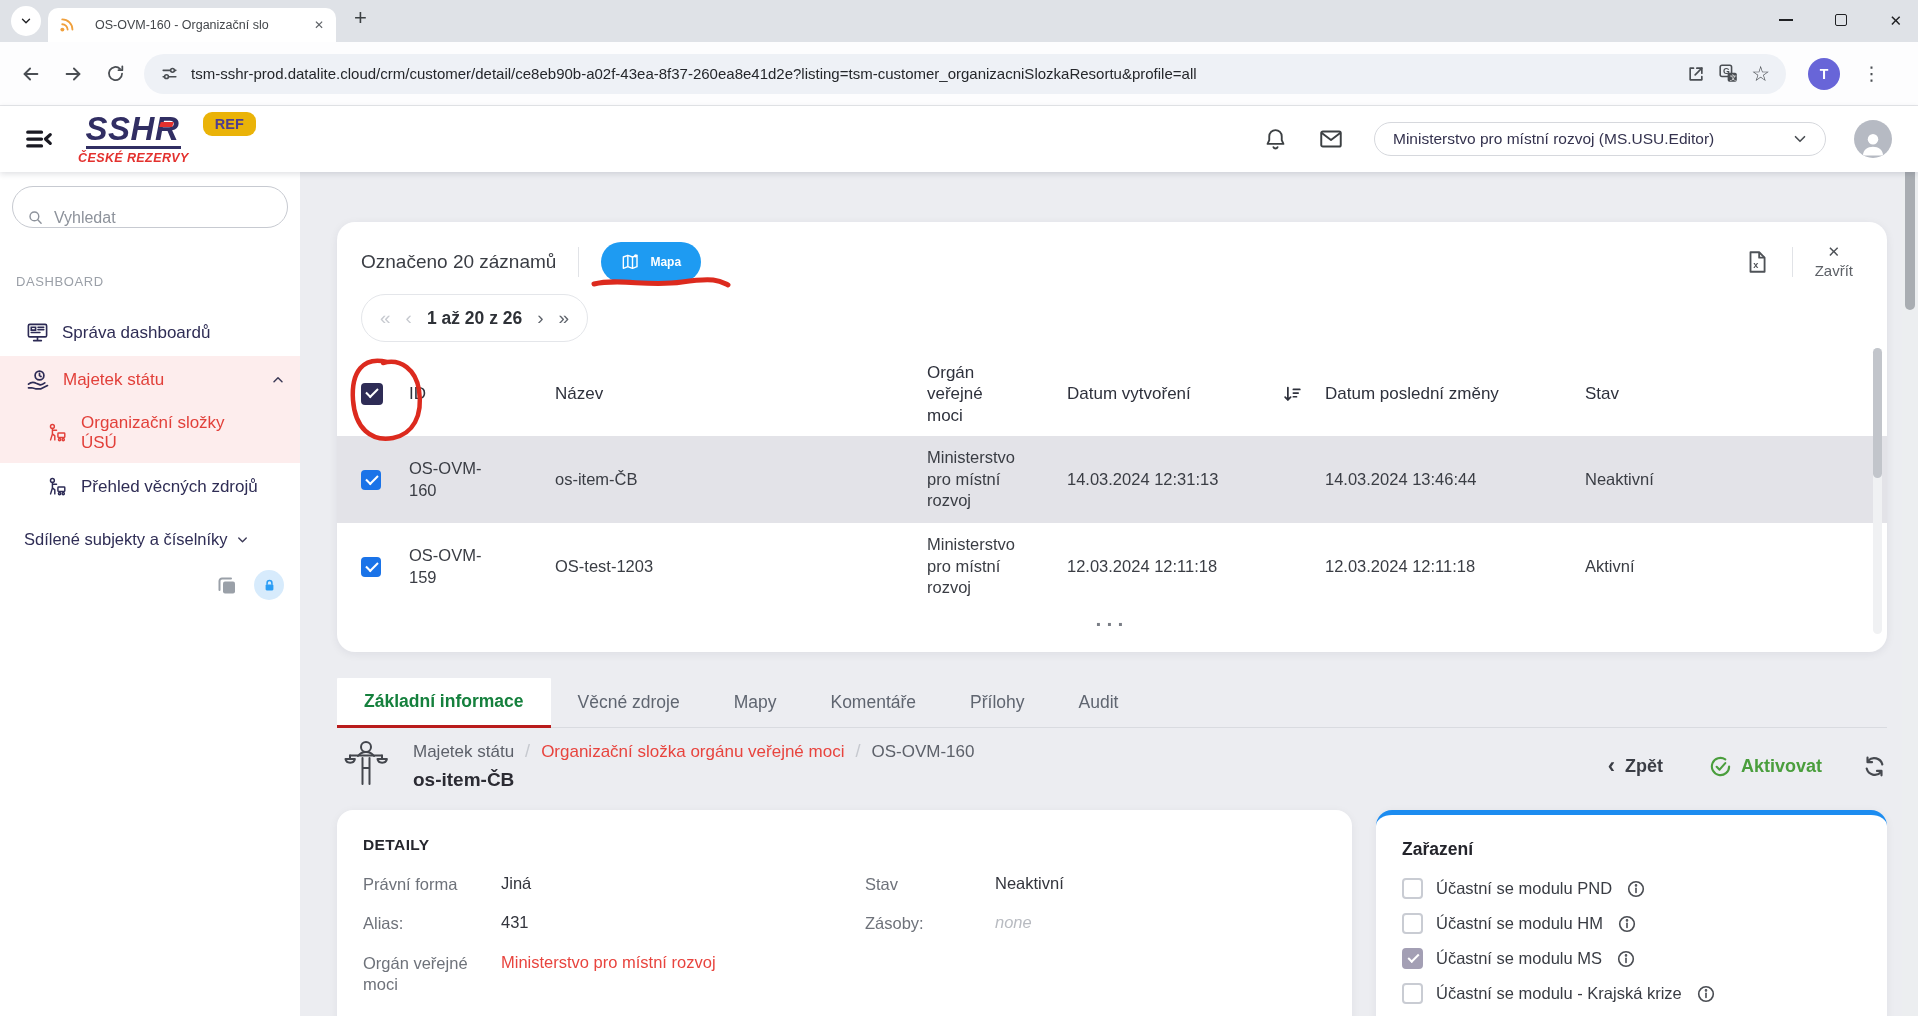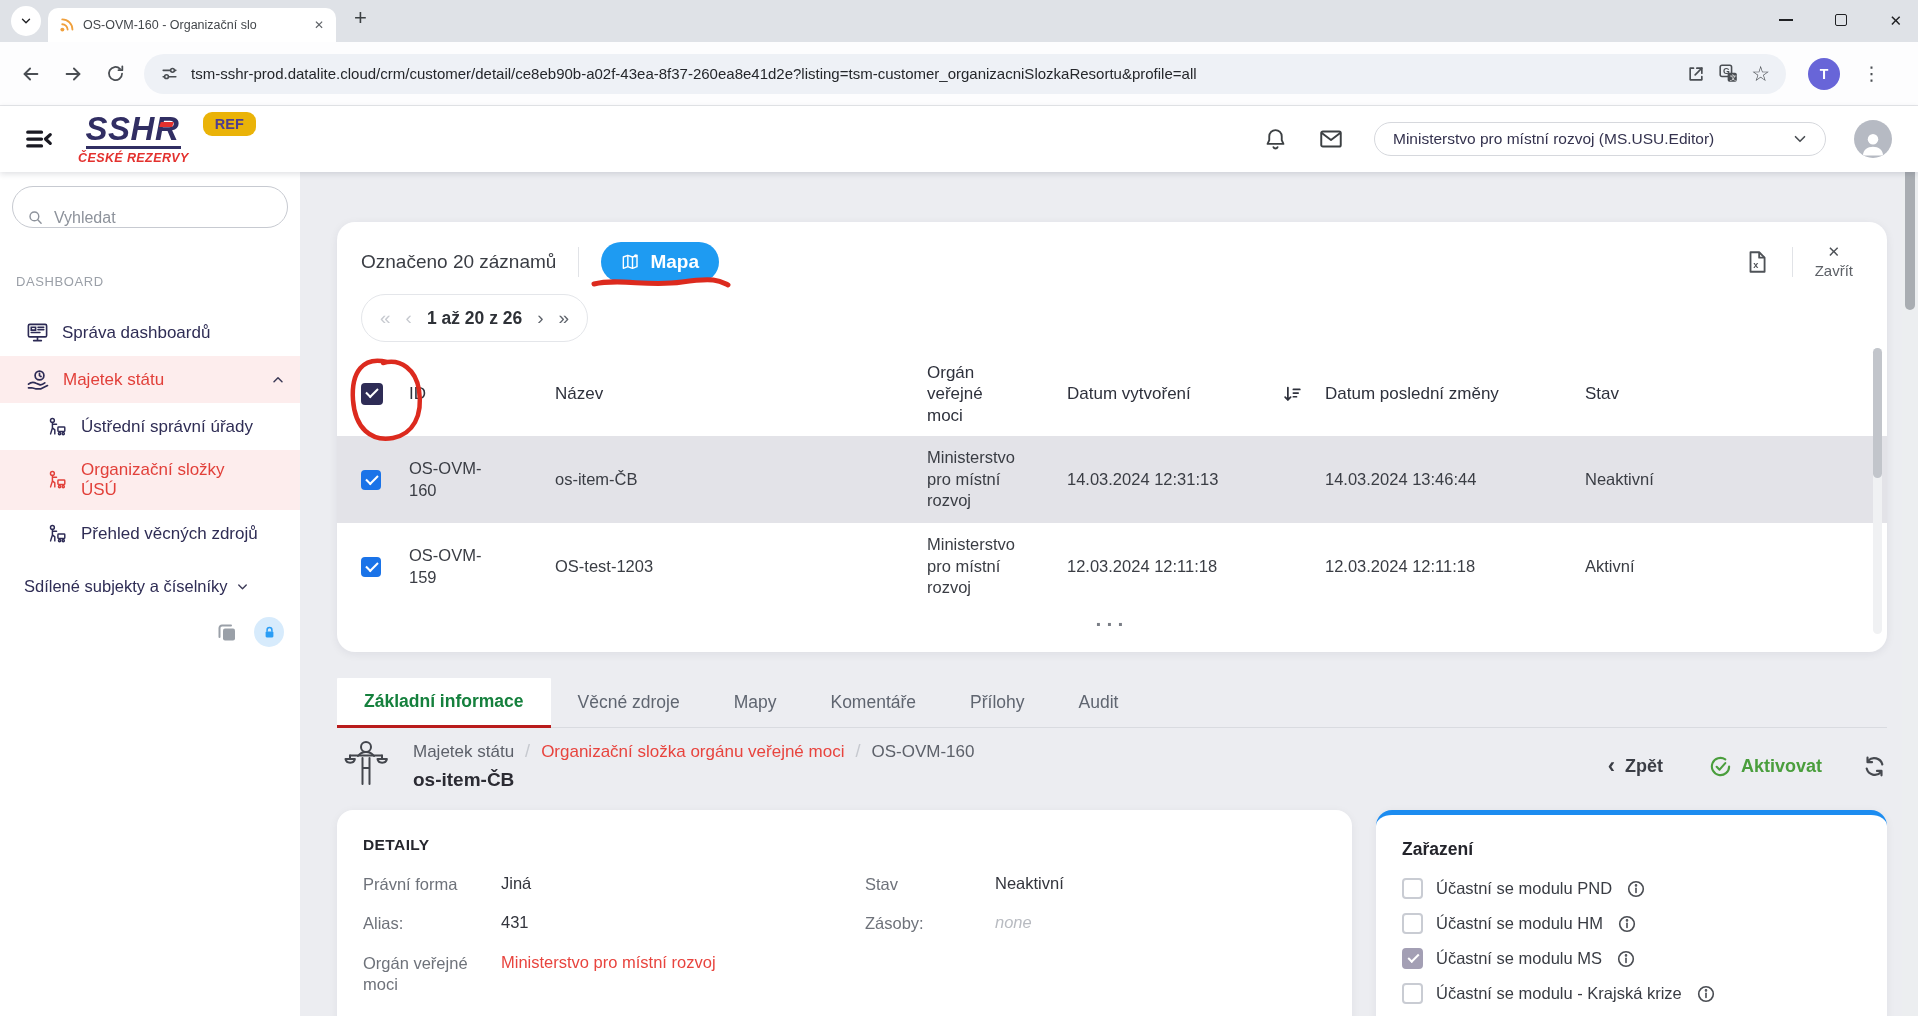--- a/index.html
+++ b/index.html
@@ -3,21 +3,21 @@
 <meta charset="utf-8">
 <style>
   * { box-sizing: border-box; margin: 0; padding: 0; }
   html,body { width: 1918px; height: 1016px; overflow: hidden; }
   body { font-family: "Liberation Sans", sans-serif; background: #fff; position: relative; }
   svg { display: block; }
 
   
   .chrome-tabs { height: 42px; background: #dfe2e7; position: relative; display: flex; align-items: flex-end; }
   .tab-strip-chevron { position: absolute; left: 11px; top: 6px; width: 30px; height: 30px; border-radius: 50%; background: #fff; display: flex; align-items: center; justify-content: center; }
-  .browser-tab { margin-left: 48px; width: 288px; height: 34px; background: #fff; border-radius: 10px 10px 0 0; display: flex; align-items: center; padding: 16px 10px; gap: 8px; }
+  .browser-tab { margin-left: 48px; width: 288px; height: 34px; background: #fff; border-radius: 10px 10px 0 0; display: flex; align-items: center; padding: 16px 10px; gap: 20px; }
   .tab-title { flex: 1; font-size: 12.5px; color: #43474b; white-space: nowrap; overflow: hidden; }
   .tab-close { font-size: 12px; color: #5f6368; padding: 0 2px; }
   .new-tab-btn { font-size: 22px; color: #3c4043; margin-left: 18px; align-self: center; line-height: 1; padding-bottom: 6px; }
   .win-controls { position: absolute; right: 16px; top: 0; height: 40px; display: flex; align-items: center; gap: 42px; }
   .wc-min { width: 14px; height: 2px; background: #202124; }
   .wc-max { width: 12px; height: 12px; border: 1.6px solid #202124; border-radius: 2px; }
   .wc-close { font-size: 15px; color: #202124; line-height: 1; }
 
   .chrome-toolbar { height: 64px; background: #fdfdfe; display: flex; align-items: center; padding: 0 14px; gap: 8px; border-bottom: 1px solid #e6e7ea; }
   .nav-ic { width: 34px; height: 34px; display: flex; align-items: center; justify-content: center; color: #4a4e53; }
@@ -59,21 +59,21 @@
   .side-bottom-icons { display: flex; justify-content: flex-end; align-items: center; gap: 15px; padding-right: 16px; margin-top: 16px; }
   .lock-circle { width: 30px; height: 30px; border-radius: 50%; background: #d7ebfc; display: flex; align-items: center; justify-content: center; }
 
   .main { flex: 1; padding: 34px 31px 0 37px; min-width: 0; }
 
   
   .table-card { background: #fff; border-radius: 18px; box-shadow: 0 2px 10px rgba(25,28,50,.07); padding: 12px 24px 0; position: relative; height: 430px; overflow: hidden; margin-top: 16px; }
   .card-top { height: 56px; display: flex; align-items: center; }
   .sel-info { font-size: 19px; color: #3a3d44; }
   .vdiv { width: 1px; height: 30px; background: #e1e3e7; margin: 0 22px; }
-  .map-btn { height: 40px; padding: 0 20px; background: #1e9bf2; border: 0; border-radius: 20px; color: #fff; font-weight: bold; font-size: 19px; display: flex; gap: 9px; align-items: center; font-family: inherit; }
+  .map-btn { height: 40px; padding: 0 20px; background: #1e9bf2; border: 0; border-radius: 20px; color: #fff; font-weight: bold; font-size: 12px; display: flex; gap: 9px; align-items: center; font-family: inherit; }
   .ct-spacer { flex: 1; }
   .excel-ic { color: #4e5257; margin-right: 22px; }
   .close-block { display: flex; flex-direction: column; align-items: center; margin: 0 10px 0 22px; color: #5d6167; font-size: 15px; line-height: 1.25; }
   .close-block .x { font-size: 15px; color: #4e5257; }
 
   .filter-row { display: flex; gap: 20px; margin-top: 4px; align-items: center; }
   .filter-input { flex: 1; height: 46px; background: #f2f3f6; border-radius: 23px; display: flex; align-items: center; padding: 0 20px; gap: 14px; }
   .filter-input input { border: 0; outline: 0; background: transparent; font-size: 16.5px; color: #44484f; width: 100%; font-family: inherit; }
   .filter-input input::placeholder { color: #4c5057; }
   .pager { height: 48px; border: 1px solid #e4e6ea; border-radius: 24px; display: flex; align-items: center; padding: 0 18px; gap: 15px; background: #fff; flex: none; }
@@ -284,30 +284,20 @@
           <path d="M2.5 19.8h3.2l3.8 1h5.5l6.5-3.2"></path>
         </svg>
       <span class="lbl">Majetek státu</span>
       <span class="trail">
         <svg width="16" height="16" viewBox="0 0 24 24" fill="none" stroke="currentColor" stroke-width="2.2" stroke-linecap="round" stroke-linejoin="round">
             <path d="M6 14.5l6-6 6 6"></path>
           </svg>
       </span>
     </div>
 
-    <div class="side-item indent">
-      <svg width="22" height="22" viewBox="0 0 24 24" fill="none" stroke="#2d2b55" stroke-width="1.6" stroke-linecap="round" stroke-linejoin="round">
-          <circle cx="7" cy="4.8" r="2.1"></circle>
-          <path d="M7 7.3v5.7M7 9h4.5M7 13l-2 6.5M7 13l2.6 2.2V19.5"></path>
-          <rect x="13" y="12" width="7.5" height="5" rx="0.8"></rect>
-          <circle cx="14.8" cy="19.3" r="1.2"></circle>
-          <circle cx="18.8" cy="19.3" r="1.2"></circle>
-        </svg>
-      <span class="lbl">Ústřední správní úřady</span>
-    </div>
 
     <div class="side-item indent two-line active">
       <svg width="22" height="22" viewBox="0 0 24 24" fill="none" stroke="currentColor" stroke-width="1.6" stroke-linecap="round" stroke-linejoin="round">
           <circle cx="7" cy="4.8" r="2.1"></circle>
           <path d="M7 7.3v5.7M7 9h4.5M7 13l-2 6.5M7 13l2.6 2.2V19.5"></path>
           <rect x="13" y="12" width="7.5" height="5" rx="0.8"></rect>
           <circle cx="14.8" cy="19.3" r="1.2"></circle>
           <circle cx="18.8" cy="19.3" r="1.2"></circle>
         </svg>
       <span class="lbl" style="max-width:170px;">Organizační složky ÚSÚ</span>

